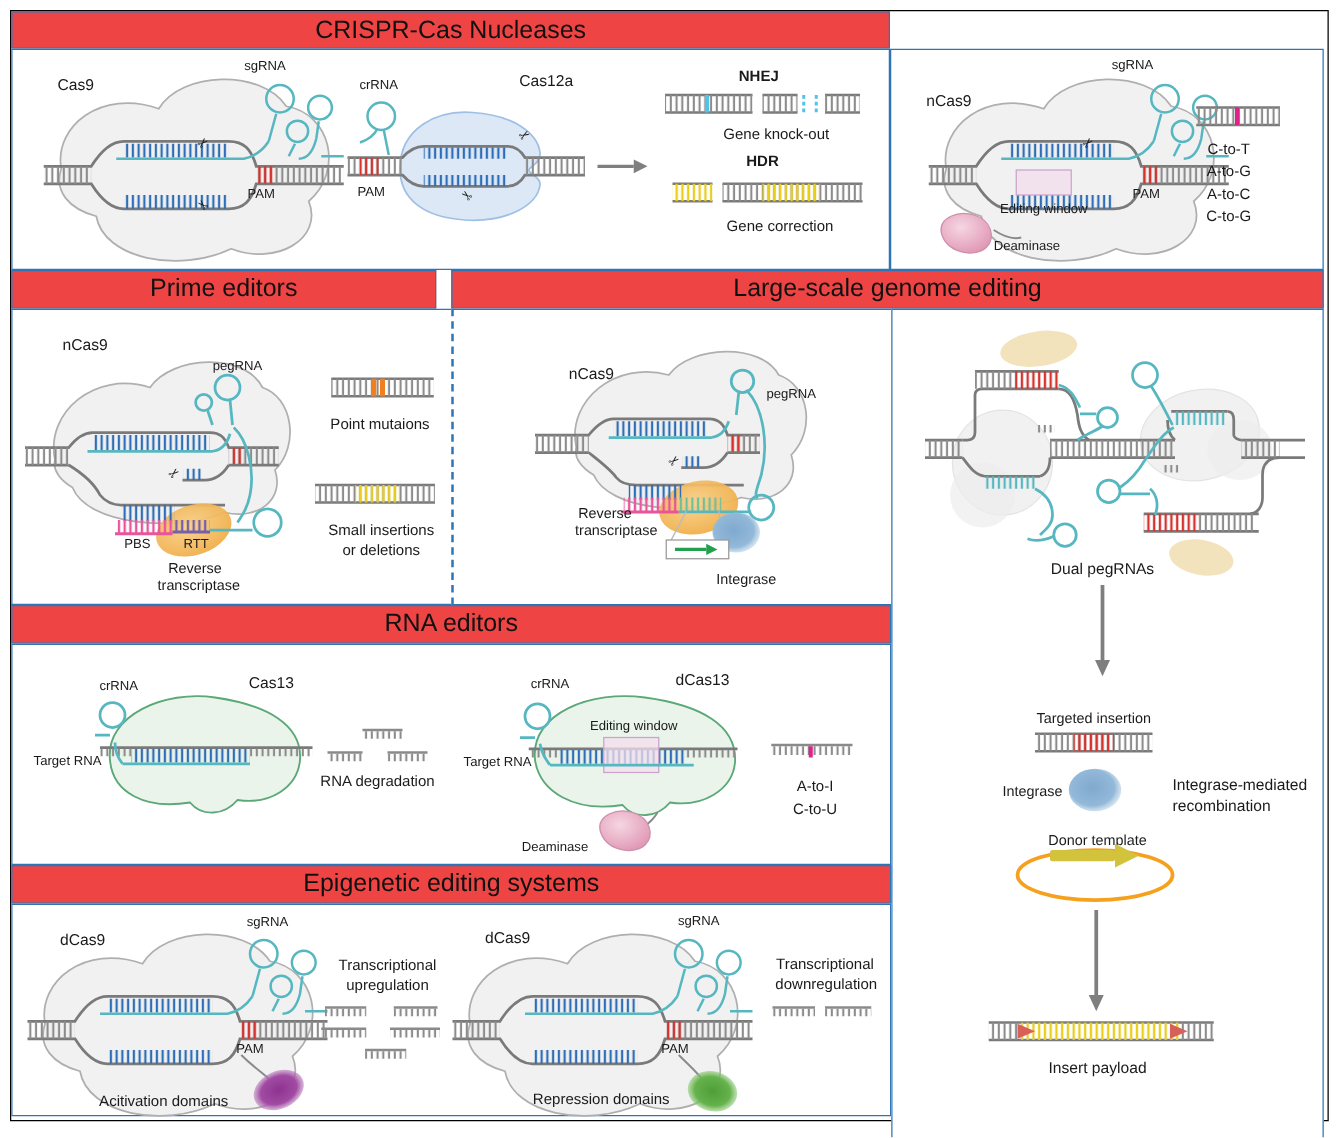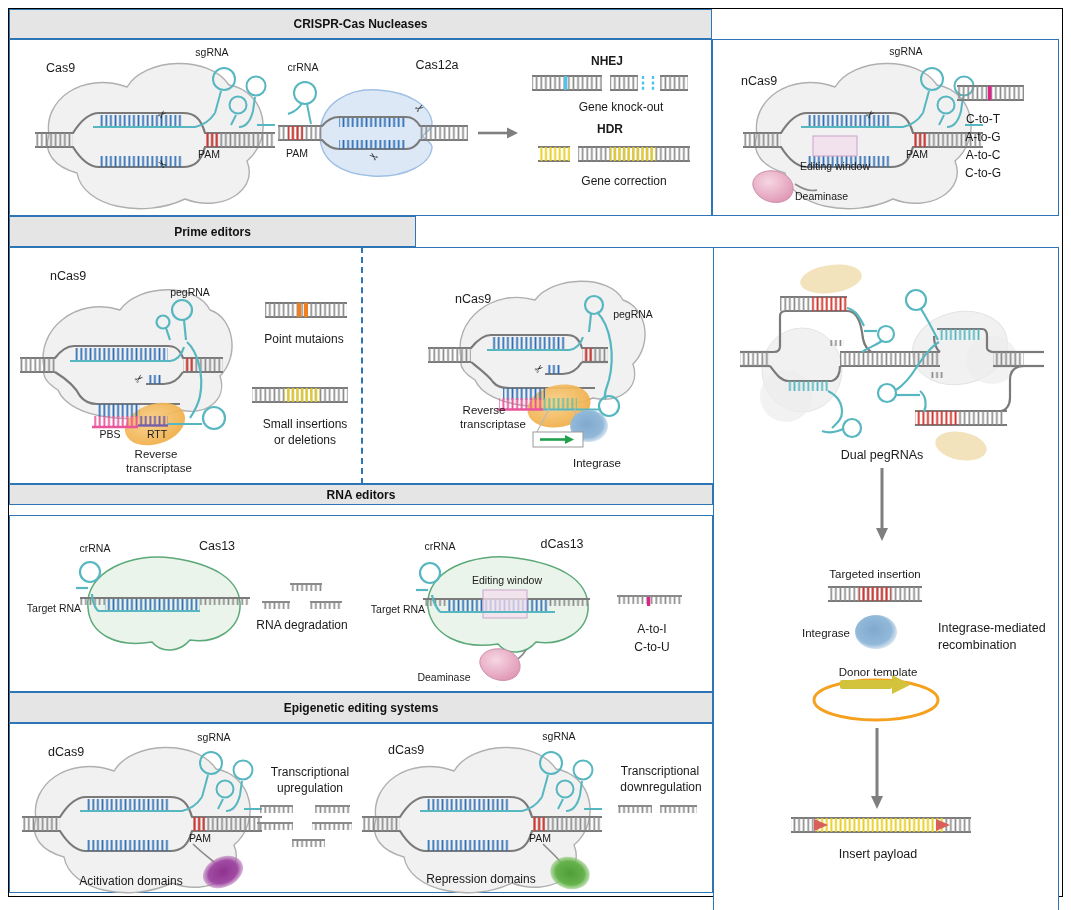--- a/index.html
+++ b/index.html
@@ -1,19 +1,19 @@
 <!DOCTYPE html>
 <html><head>
 <meta charset="utf-8">
 <style>
   html,body{margin:0;padding:0;background:#fff;}
   .page{position:relative;width:1071px;height:910px;background:#fff;font-family:"Liberation Sans",sans-serif;overflow:hidden;}
   .frame{position:absolute;left:8px;top:8px;width:1053px;height:887px;border:1.5px solid #000;background:#fff;}
-  .hdr{position:absolute;background:#e5e5e5;border:1.5px solid #2E75B6;display:flex;align-items:center;justify-content:center;
-       font-weight:bold;font-size:12px;color:#111;box-sizing:border-box;}
+  .hdr{position:absolute;background:#ef4444;border:1.5px solid #2E75B6;display:flex;align-items:center;justify-content:center;
+       font-weight:normal;font-size:20px;color:#111;box-sizing:border-box;}
   .panel{position:absolute;border:1px solid #2E75B6;background:#fff;box-sizing:border-box;}
   .panel svg{position:absolute;left:0;top:0;}
   svg text{font-family:"Liberation Sans",sans-serif;fill:#1a1a1a;}
   .t13{font-size:12.5px;}
   .t12{font-size:12px;}
   .t11{font-size:11.5px;}
   .t10{font-size:10.5px;}
   .mid{text-anchor:middle;}
 </style>
 </head>
@@ -95,24 +95,27 @@
 
   <g id="deamblob">
     <path d="M6,20 C4,8 20,2 32,6 C46,10 50,24 42,32 C32,41 10,36 6,20 Z" fill="url(#gpink)" stroke="#CE8FAC" stroke-width="1"></path>
   </g>
 </defs>
 </svg>
 
 <div class="hdr" style="left:0;top:0;width:703px;height:30px">
   <span>CRISPR-Cas Nucleases</span>
       </div>
-<div class="hdr" style="left:0;top:207px;width:407px;height:31px">
+<div class="hdr" style="left:0;top:207px;width:340px;height:31px">
   <span>Prime editors</span>
       </div>
-<div class="hdr" style="left:0;top:475px;width:704px;height:21px">
+<div class="hdr" style="left:352px;top:207px;width:698px;height:31px">
+  <span>Large-scale genome editing</span>
+      </div>
+<div class="hdr" style="left:0;top:475px;width:704px;height:31px">
   <span>RNA editors</span>
       </div>
 <div class="hdr" style="left:0;top:683px;width:704px;height:31px">
   <span>Epigenetic editing systems</span>
       </div>
 
 <div class="panel" style="left:0;top:30;left:0px;top:30px;width:703px;height:177px">
 <svg width="703" height="177" viewBox="0 0 703 177">
   <g>
     <use href="#cas9complex" transform="translate(25,5)"></use>

